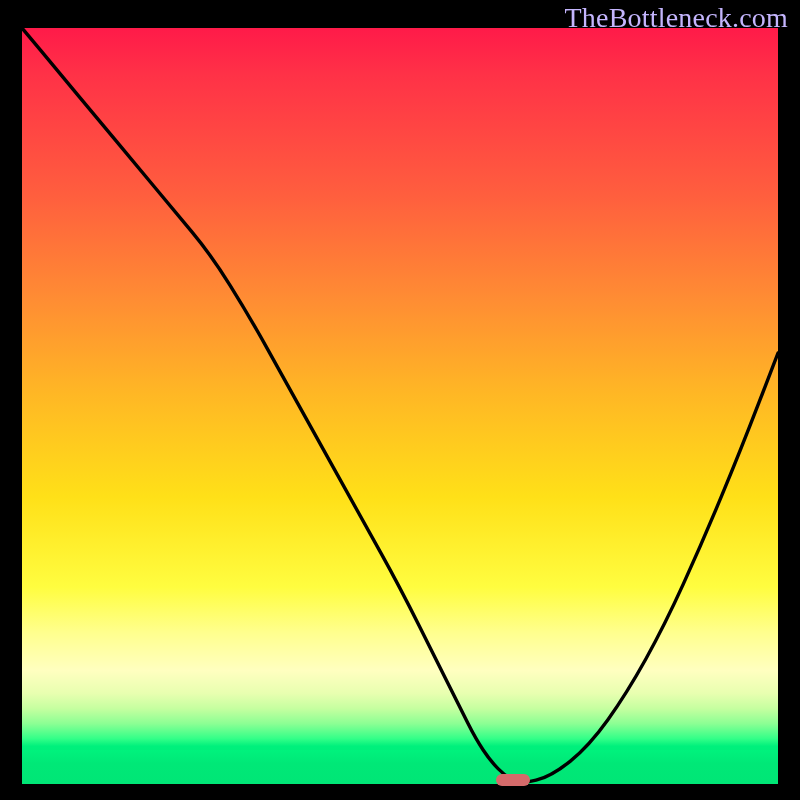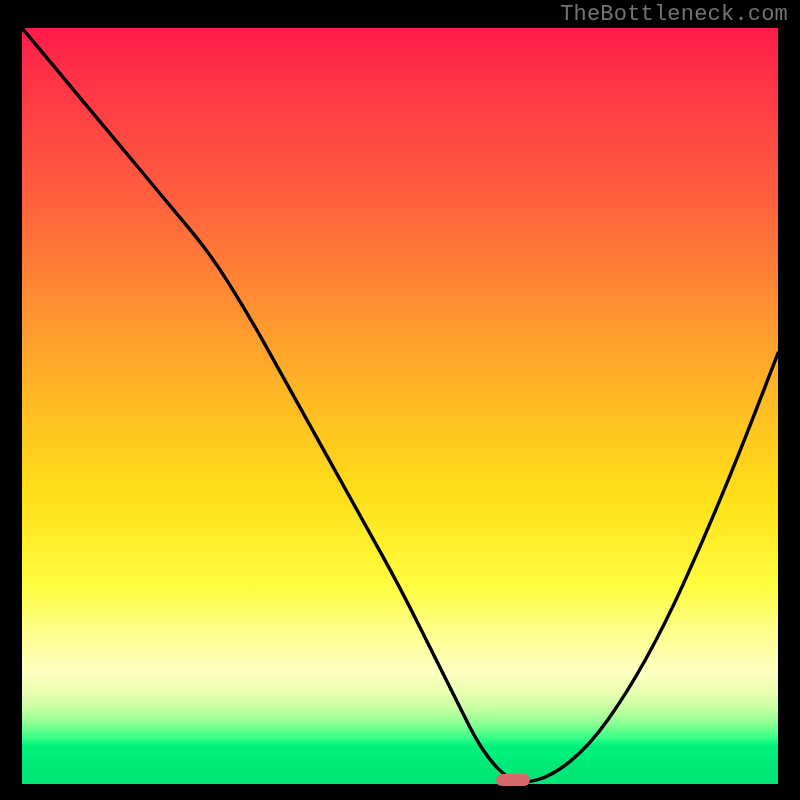--- a/index.html
+++ b/index.html
@@ -7,23 +7,23 @@
   .frame {
     position: absolute;
     left: 0; top: 0;
     width: 800px; height: 800px;
     background: #000;
   }
   .attribution {
     position: absolute;
     top: 2px;
     right: 12px;
-    color: #737373;
-    font-family: Liberation Mono, monospace;
-    font-size: 22px;
+    color: #c4b5fd;
+    font-family: Liberation Serif, serif;
+    font-size: 28px;
     font-weight: 400;
     letter-spacing: 0.2px;
   }
   .plot {
     position: absolute;
     left: 22px;
     top: 28px;
     width: 756px;
     height: 756px;
     

